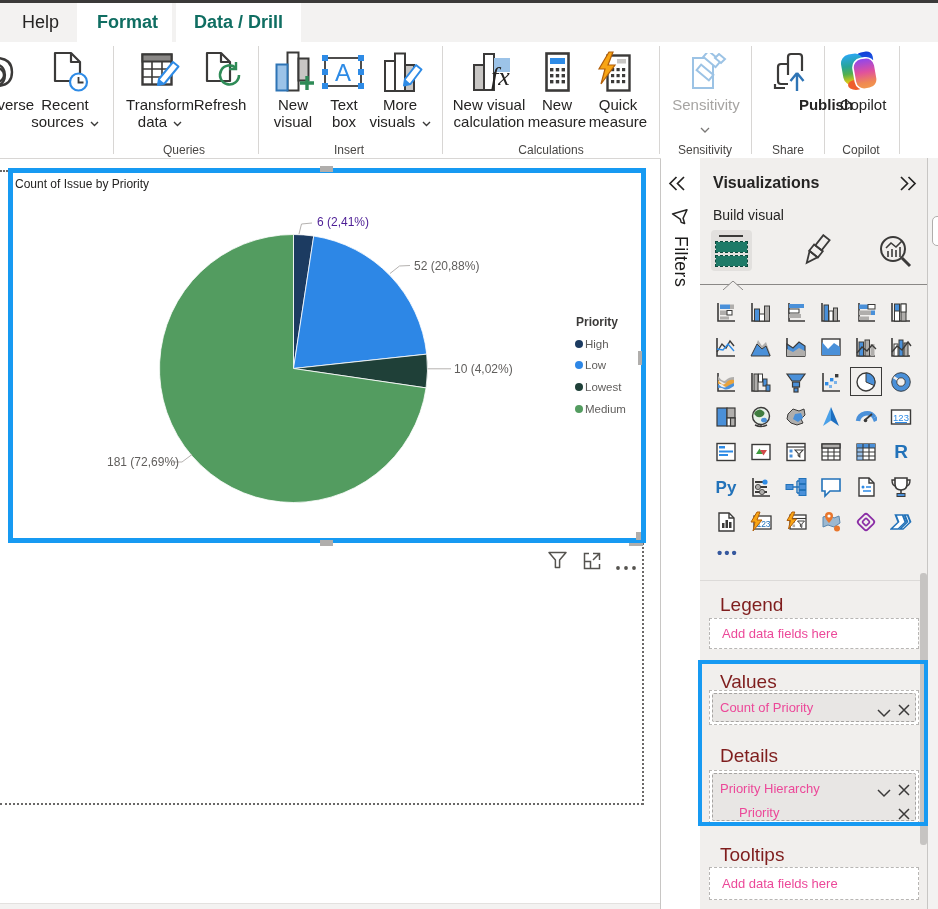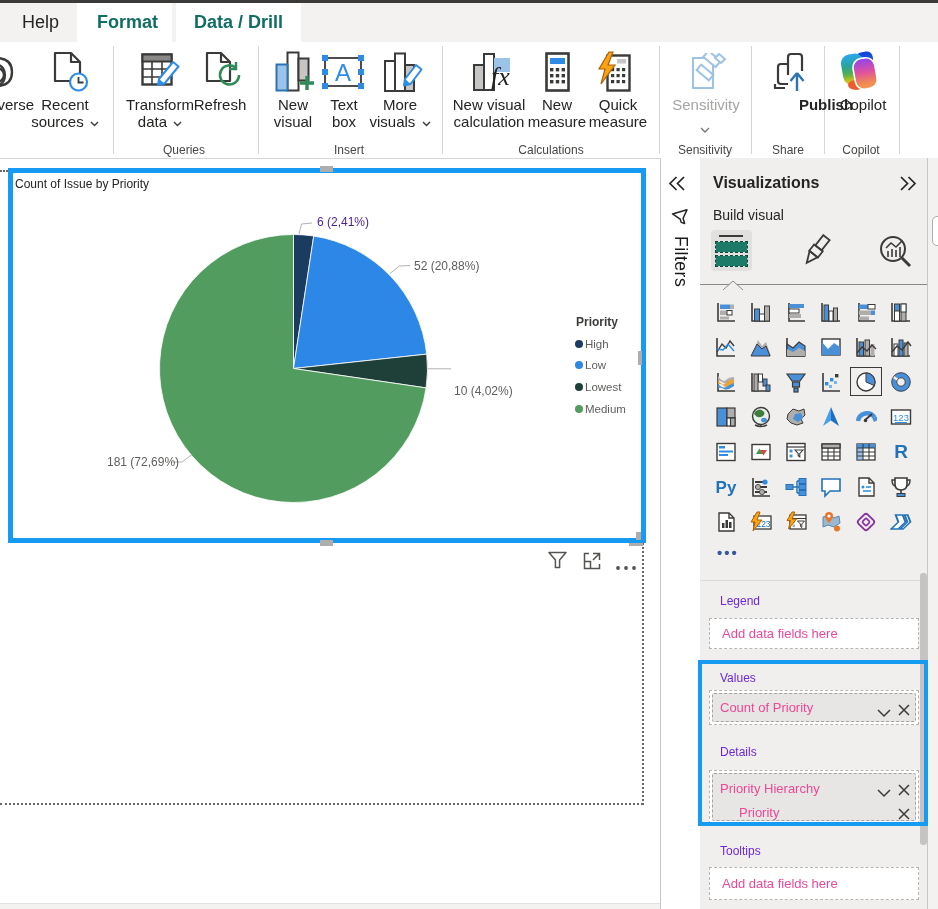--- a/index.html
+++ b/index.html
@@ -4,21 +4,21 @@
 <style>
 html,body{margin:0;padding:0;}
 body{width:938px;height:909px;overflow:hidden;font-family:"Liberation Sans",sans-serif;background:#fff;position:relative;}
 .abs{position:absolute;}
 .ribbon-label{font-size:15px;color:#252423;text-align:center;line-height:17px;}
 .group-label{font-size:12px;color:#484644;text-align:center;}
 .sep{position:absolute;width:1px;background:#d8d6d4;top:46px;height:108px;}
 .well{position:absolute;background:#fff;border:1px dashed #b8b6b4;box-sizing:border-box;}
 .welltext{font-size:13px;color:#ec4899;}
 .pill{position:absolute;background:#e8e6e4;border:1px dashed #a6a4a2;box-sizing:border-box;border-radius:2px;}
-.slabel{font-size:12px;color:#6d28d9;}
+.slabel{font-size:19px;color:#7f1d1d;}
 </style>
 </head>
 <body>
 
 <div class="abs" style="left:0;top:0;width:938px;height:3px;background:#3b3a39;"></div>
 
 <div class="abs" style="left:0;top:3px;width:938px;height:39px;background:#f3f2f1;"></div>
 <div class="abs" style="left:77px;top:3px;width:95px;height:39px;background:#fff;"></div>
 <div class="abs" style="left:176px;top:3px;width:125px;height:39px;background:#fff;"></div>
 <div class="abs" style="left:22px;top:12px;font-size:18px;color:#252423;">Help</div>
@@ -216,21 +216,21 @@
 </g>
 
 <path d="M199 24 L201.5 14 L212 13" fill="none" stroke="#b5b2b0" stroke-width="1"></path>
 <path d="M290 63.5 L299.5 56 L310 55.5" fill="none" stroke="#b5b2b0" stroke-width="1"></path>
 <path d="M327.5 158.8 L351 158.8" fill="none" stroke="#b5b2b0" stroke-width="1"></path>
 <path d="M72 252 L82 252 L92 244.5" fill="none" stroke="#b5b2b0" stroke-width="1"></path>
 </svg>
 </div>
 <div class="abs" style="left:317px;top:215px;font-size:12px;color:#4c1d95;">6 (2,41%)</div>
 <div class="abs" style="left:414px;top:259px;font-size:12px;color:#605e5c;">52 (20,88%)</div>
-<div class="abs" style="left:454px;top:362px;font-size:12px;color:#605e5c;margin-top:22px;">10 (4,02%)</div>
+<div class="abs" style="left:454px;top:362px;font-size:12px;color:#605e5c;">10 (4,02%)</div>
 <div class="abs" style="left:107px;top:455px;font-size:12px;color:#605e5c;">181 (72,69%)</div>
 
 <div class="abs" style="left:576px;top:315px;font-size:12px;font-weight:bold;color:#3b3a39;">Priority</div>
 <div class="abs" style="left:575px;top:338px;width:62px;font-size:11.5px;color:#605e5c;"><span style="display:inline-block;width:8px;height:8px;border-radius:50%;background:#1c3b61;margin-right:2px;"></span>High</div>
 <div class="abs" style="left:575px;top:359px;width:62px;font-size:11.5px;color:#605e5c;"><span style="display:inline-block;width:8px;height:8px;border-radius:50%;background:#2d87e6;margin-right:2px;"></span>Low</div>
 <div class="abs" style="left:575px;top:381px;width:62px;font-size:11.5px;color:#605e5c;"><span style="display:inline-block;width:8px;height:8px;border-radius:50%;background:#1f4038;margin-right:2px;"></span>Lowest</div>
 <div class="abs" style="left:575px;top:403px;width:62px;font-size:11.5px;color:#605e5c;"><span style="display:inline-block;width:8px;height:8px;border-radius:50%;background:#539c60;margin-right:2px;"></span>Medium</div>
 
 <div class="abs" style="left:547px;top:550px;width:21px;height:20px;"><svg width="21" height="20">
       <path d="M2 2.5 H19 L12.6 10 V17.5 H8.4 V10 Z" fill="none" stroke="#55534f" stroke-width="1.5" stroke-linejoin="round"></path>

